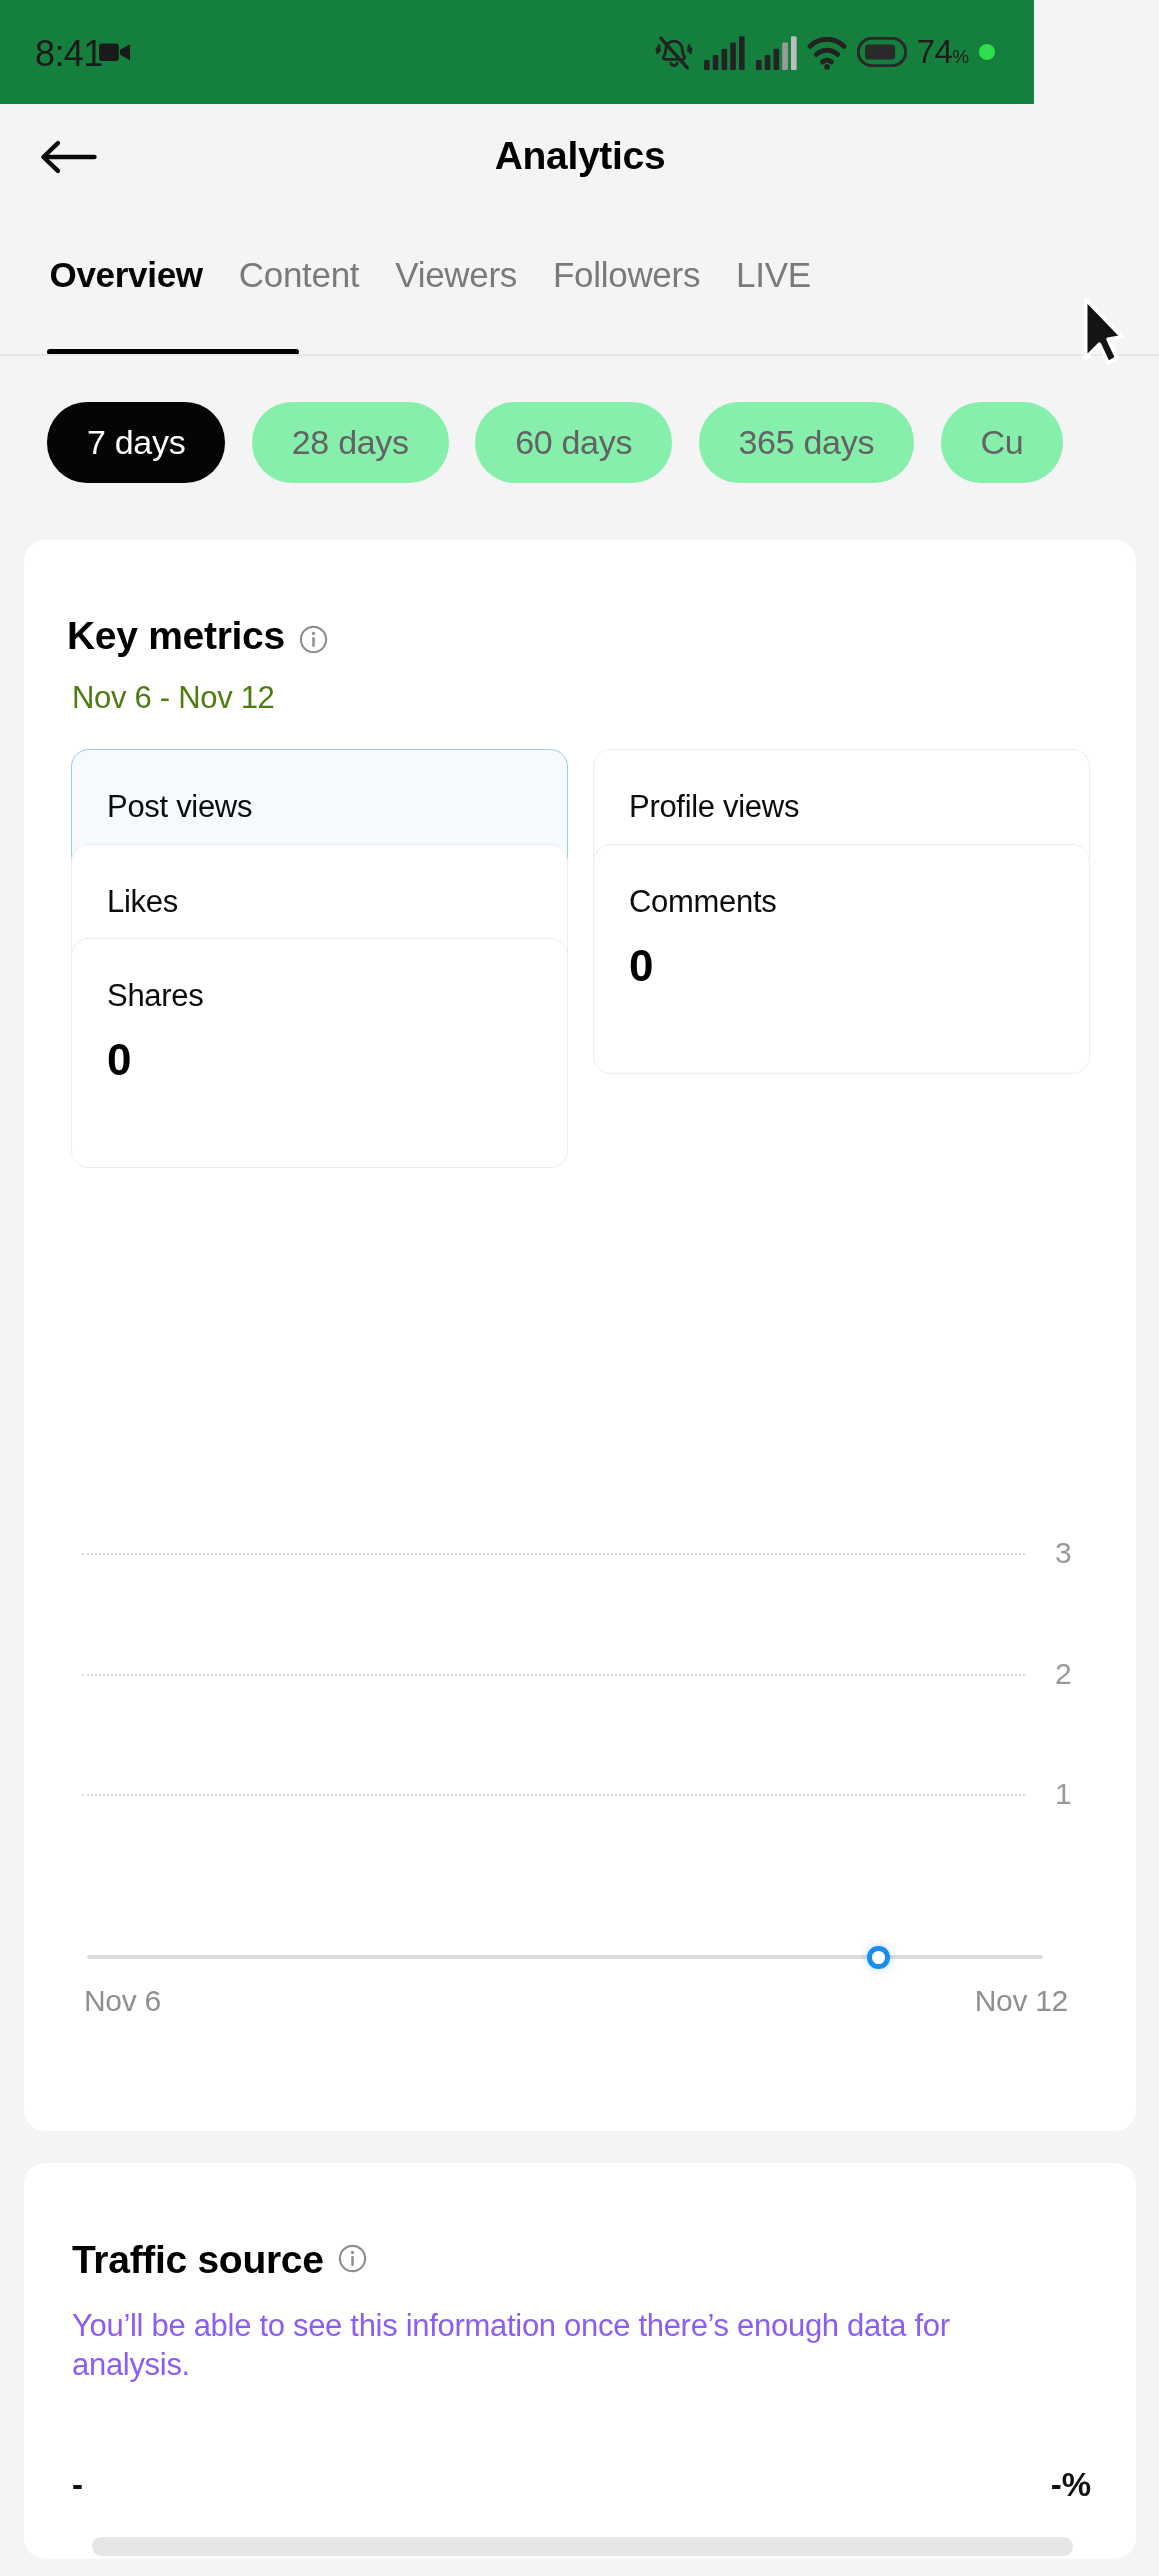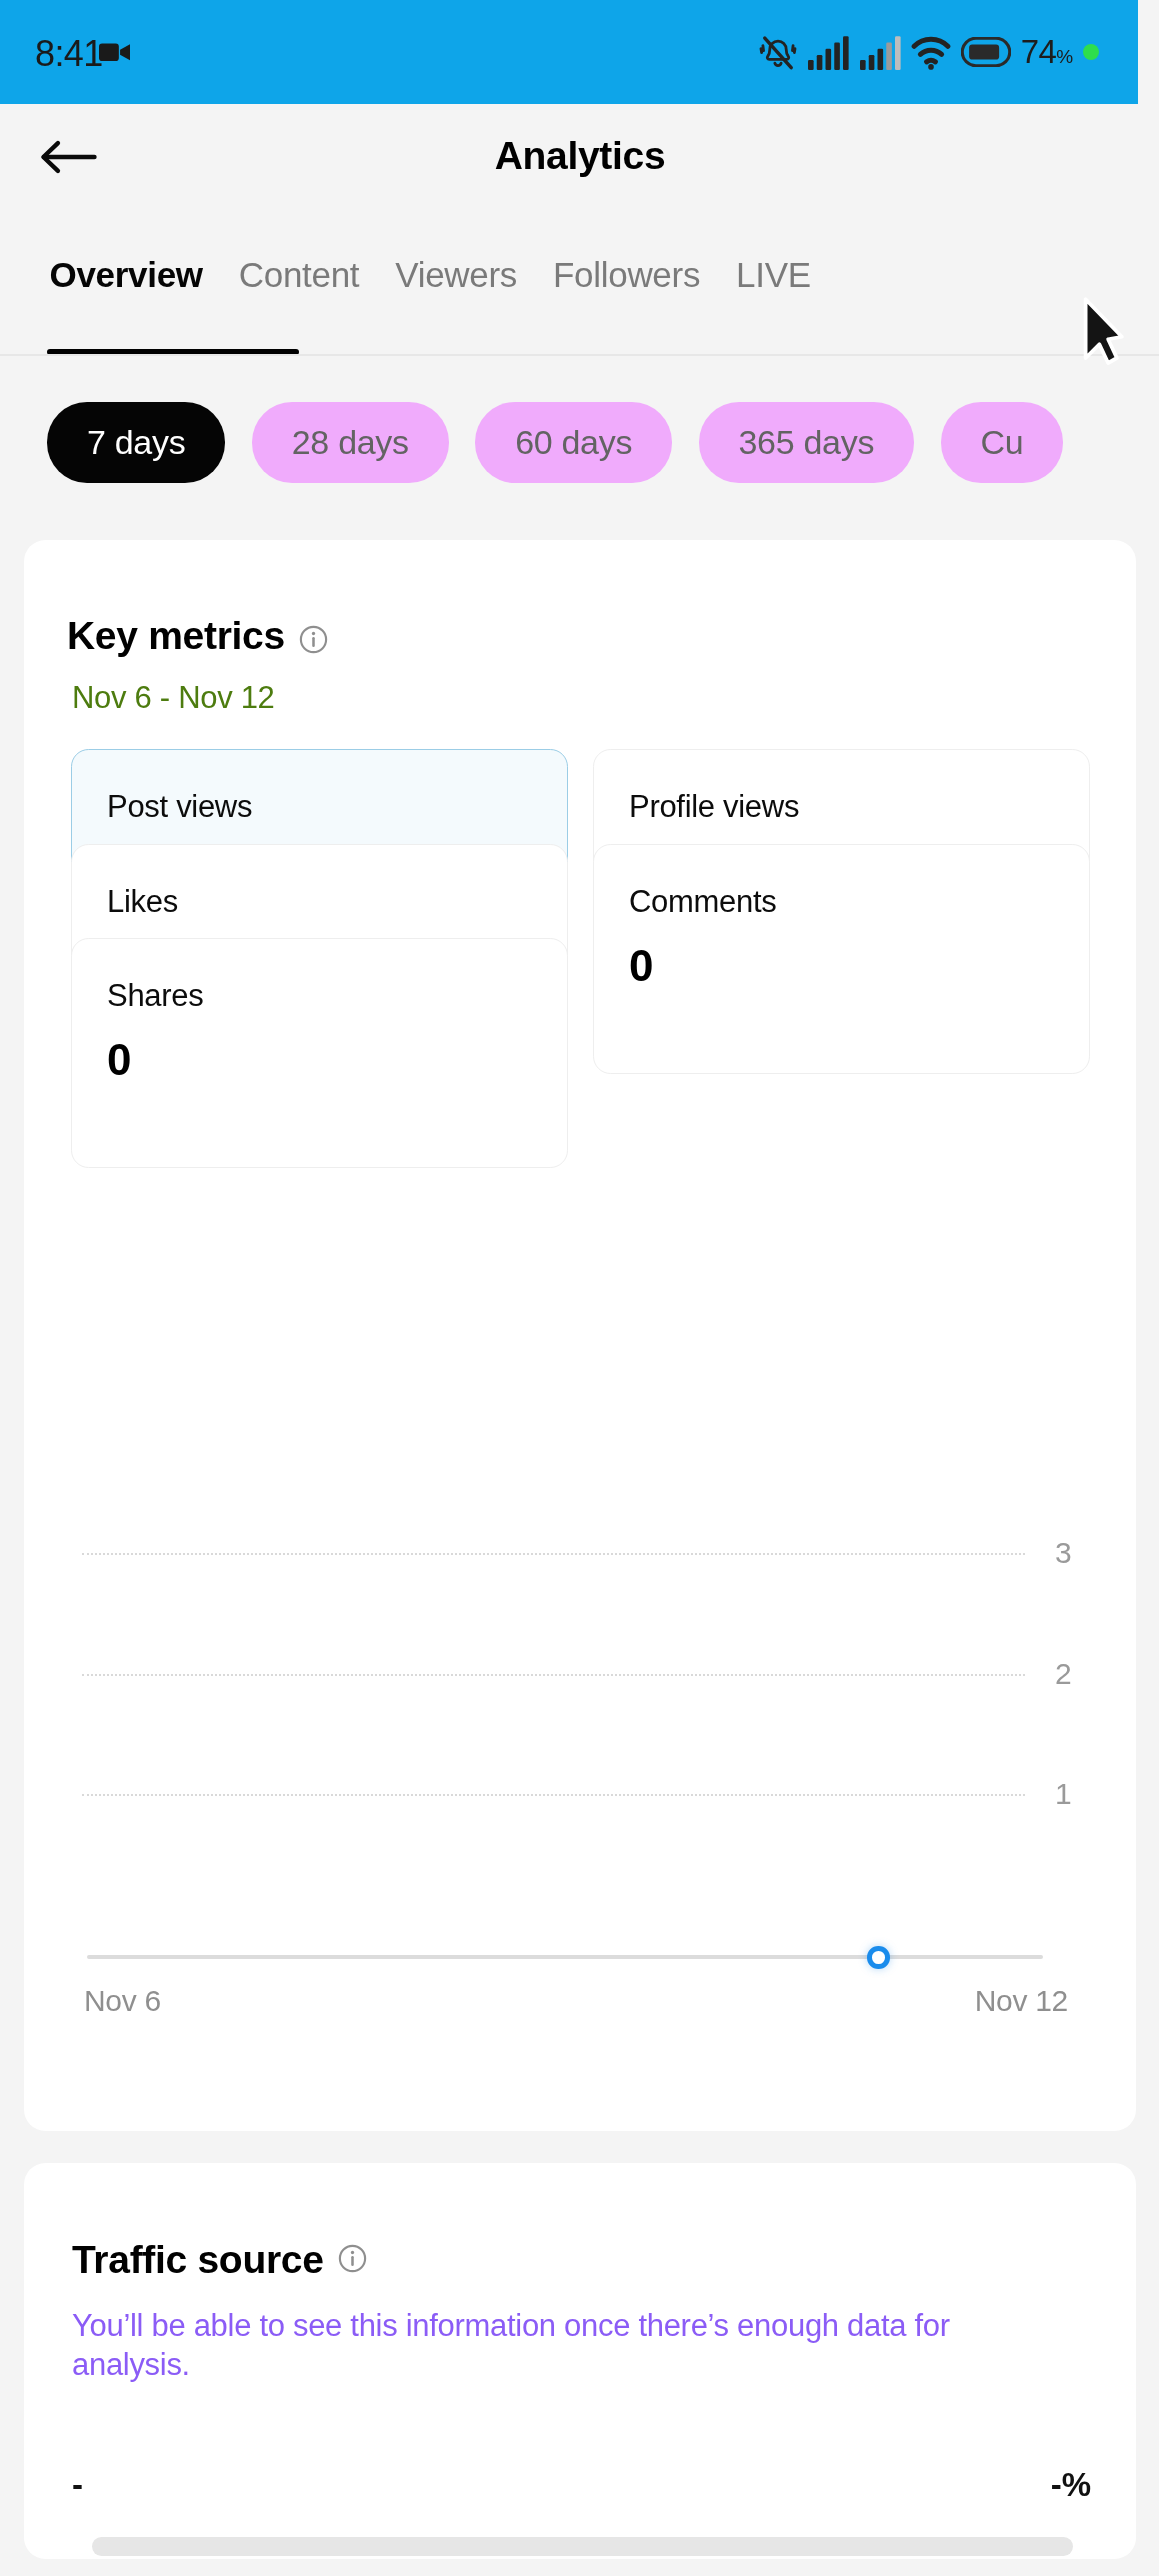--- a/index.html
+++ b/index.html
@@ -11,22 +11,22 @@
   }
   .phone {
     position: relative;
     width: 1160px; height: 2576px;
     background: #f4f4f4;
   }
 
   
   .statusbar {
     position: absolute; left: 0; top: 0;
-    width: 1138px; height: 104px;
-    background: #0ea5e9;
+    width: 1034px; height: 104px;
+    background: #15803d;
   }
   .sb-clock {
     position: absolute; left: 35px; top: 33px;
     font-size: 36px; font-weight: 400; color: #1a1a1a;
     letter-spacing: -0.6px;
   }
   .sb-camicon {
     position: absolute; left: 99px; top: 41px;
     width: 31px; height: 22.6px;
   }
@@ -95,21 +95,21 @@
     background: #f4f4f4;
     overflow: hidden;
   }
   .chips-row {
     position: absolute; left: 47px; top: 28px;
     display: flex; gap: 26.4px; white-space: nowrap;
   }
   .chip {
     height: 81px; padding: 0 40px;
     border-radius: 40px;
-    background: #f0abfc; color: #636363;
+    background: #86efac; color: #636363;
     font-size: 34px; letter-spacing: -0.3px;
     display: flex; align-items: center; justify-content: center;
     cursor: pointer;
   }
   .chip.active { background: #050505; color: #fff; }
 
   
   .card {
     position: absolute;
     background: #fff;

